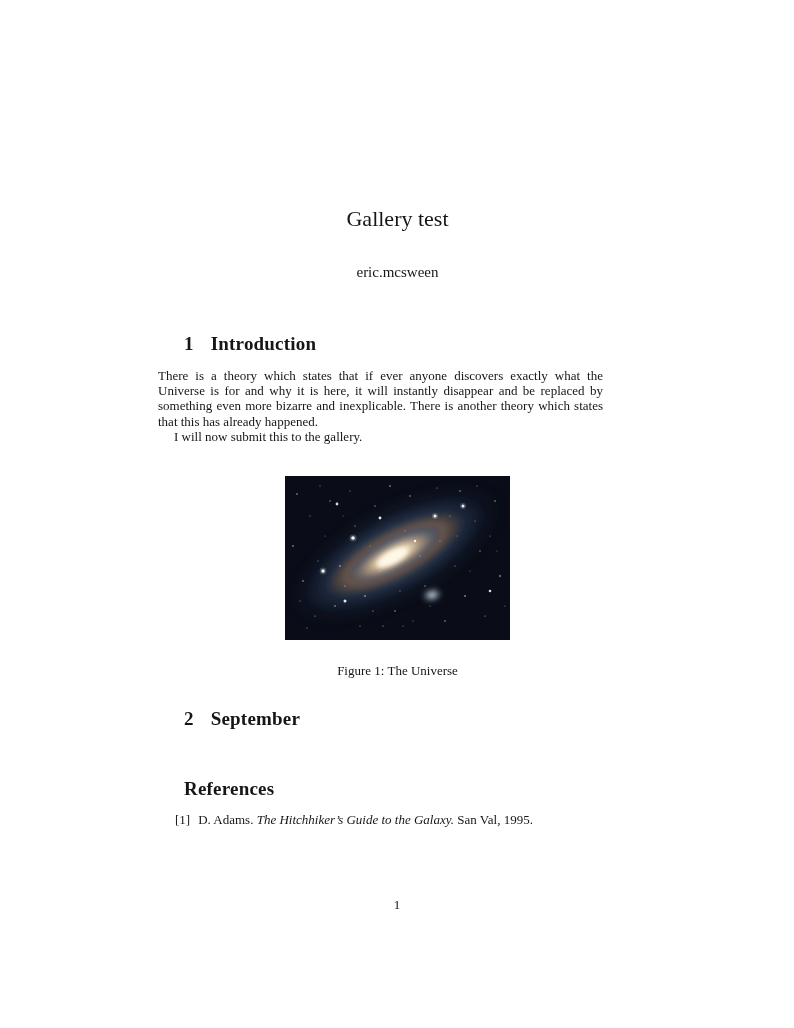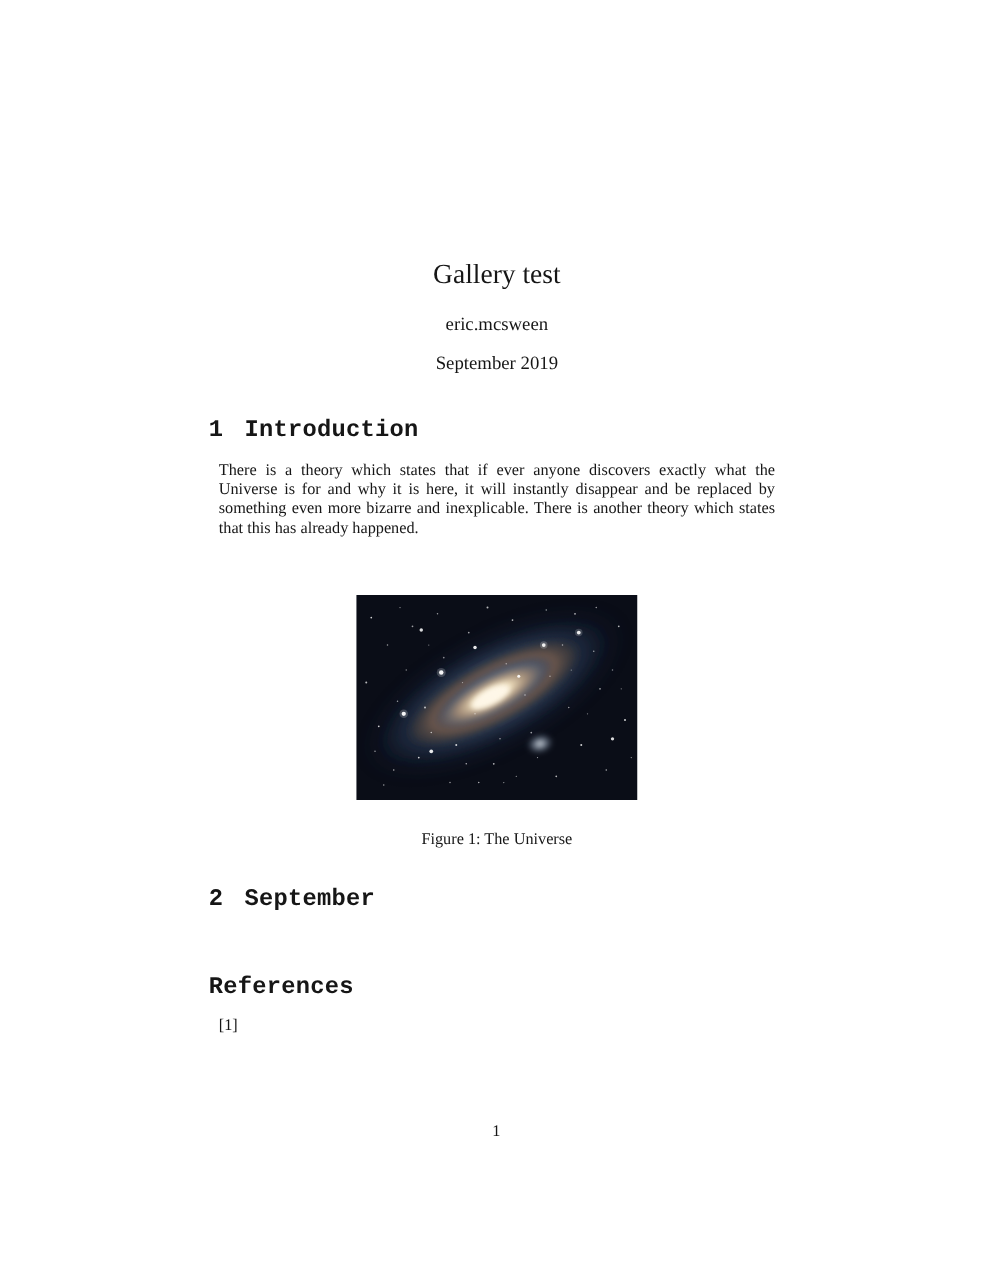--- a/index.html
+++ b/index.html
@@ -10,34 +10,34 @@
     background:#ffffff;
     color:#161616;
     font-family:"Liberation Serif","DejaVu Serif",serif;
     overflow:hidden;
   }
   .doc-title {
     position:absolute; top:206px; left:175px; width:445px;
     text-align:center; font-size:22px; font-weight:normal;
   }
   .doc-author {
-    position:absolute; top:252px; left:175px; width:445px;
+    position:absolute; top:264px; left:175px; width:445px;
     text-align:center; font-size:15px;
   }
   .doc-date {
     position:absolute; top:283px; left:175px; width:445px;
     text-align:center; font-size:15px;
   }
   .sec-heading {
-    position:absolute; left:167px; width:445px;
-    font-size:19px; font-weight:bold; letter-spacing:0.2px;font-family:Liberation Mono, monospace;
+    position:absolute; left:184px; width:445px;
+    font-size:19px; font-weight:bold; letter-spacing:0.2px;
   }
   .sec-heading .sec-num { display:inline-block; margin-right:17px; }
   .body-block {
-    position:absolute; left:175px; width:445px;
+    position:absolute; left:158px; width:445px;
     font-size:13px; line-height:15.2px;
   }
   .p-justify { text-align:justify; }
   .p-indent { text-indent:16px; }
   .figure-img {
     position:absolute; top:476px; left:285px;
     width:225px; height:164px; display:block;
   }
   .figure-caption {
     position:absolute; top:652px; left:175px; width:445px;
@@ -54,26 +54,26 @@
     text-align:center; font-size:13px;
   }
 </style>
 </head>
 <body>
 
 <div class="page">
 
   <h1 class="doc-title">Gallery test</h1>
   <div class="doc-author">eric.mcsween</div>
-  <div class="doc-date">September 2019</div>
 
   <h2 class="sec-heading" style="top:333px"><span class="sec-num">1</span><span>Introduction</span></h2>
 
   <div class="body-block" style="top:368px">
     <p class="p-justify">There is a theory which states that if ever anyone discovers exactly what the Universe is for and why it is here, it will instantly disappear and be replaced by something even more bizarre and inexplicable.  There is another theory which states that this has already happened.</p>
+    <p class="p-indent">I will now submit this to the gallery.</p>
   </div>
 
   <svg class="figure-img" viewBox="0 0 225 164" aria-hidden="true">
     <defs>
       <radialGradient id="gHalo" cx="50%" cy="50%" r="50%">
         <stop offset="0%" stop-color="#8fa9c6" stop-opacity="0.75"></stop>
         <stop offset="45%" stop-color="#51709a" stop-opacity="0.5"></stop>
         <stop offset="78%" stop-color="#2c3f5e" stop-opacity="0.3"></stop>
         <stop offset="100%" stop-color="#16203a" stop-opacity="0"></stop>
       </radialGradient>
@@ -182,17 +182,18 @@
 
   <div class="figure-caption">Figure 1: The Universe</div>
 
   <h2 class="sec-heading" style="top:708px"><span class="sec-num">2</span><span>September</span></h2>
 
 
   <h2 class="sec-heading" style="top:778px">References</h2>
 
   <div class="ref-item">
     <span class="ref-label">[1]</span>
+    <span class="ref-body"><span>D. Adams.</span> <span class="it">The Hitchhiker’s Guide to the Galaxy.</span> <span>San Val, 1995.</span></span>
   </div>
 
   <div class="page-number">1</div>
 
 </div>
 
 </body></html>

